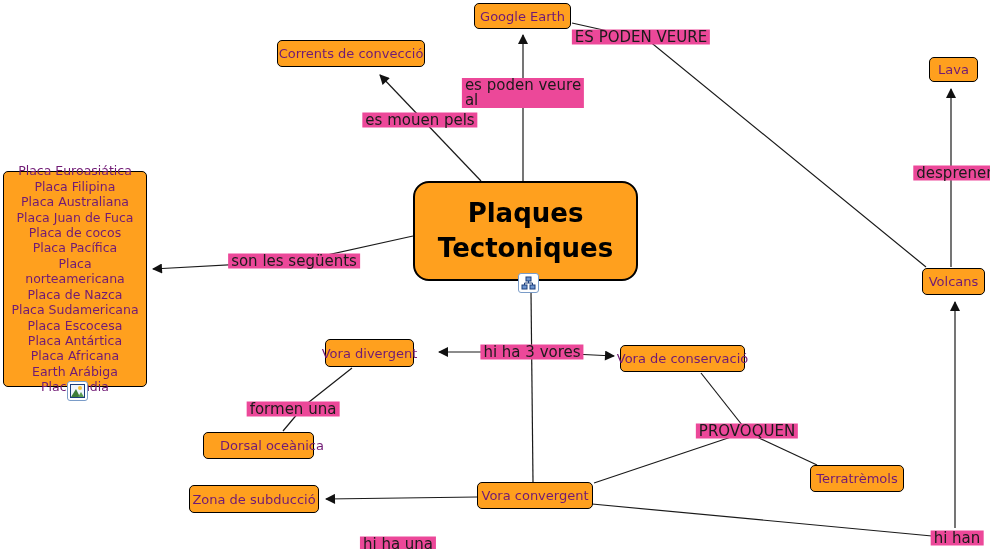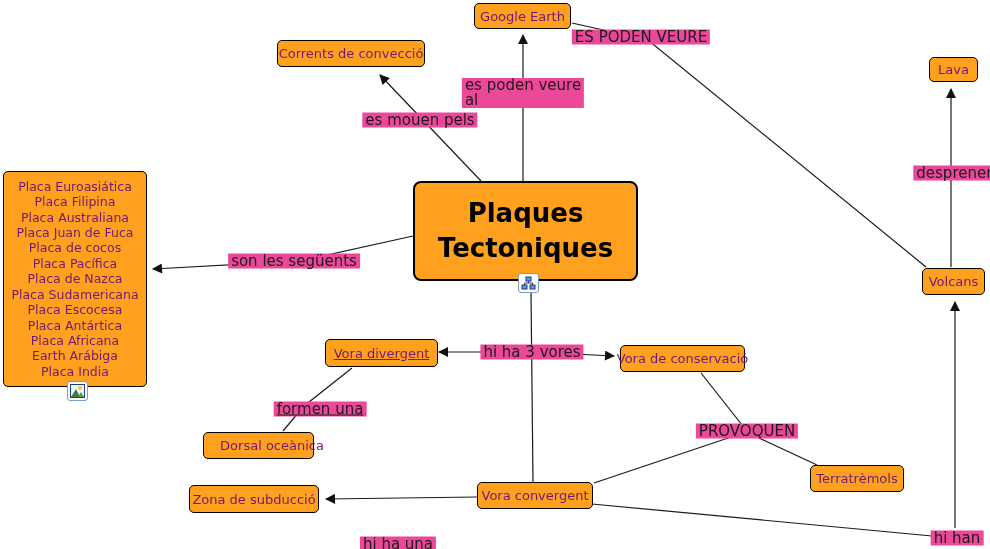--- a/index.html
+++ b/index.html
@@ -9,21 +9,21 @@
   }
   .edges{position:absolute;left:0;top:0;width:990px;height:549px;}
   .node{
     position:absolute;box-sizing:border-box;
     background:#FFA01E;border:1.6px solid #000;border-radius:5px;
     display:flex;align-items:center;justify-content:center;
     font-size:13px;color:#701a75;white-space:nowrap;padding:2px 7px;
   }
   .node.main{
     font-size:26px;font-weight:bold;color:#000;line-height:1.35;
-    white-space:normal;text-align:center;border-radius:8px;border-width:2px;
+    white-space:normal;text-align:center;border-radius:16px;border-width:2px;
   }
   .node.plates{
     font-size:12.5px;line-height:15.4px;text-align:center;white-space:normal;
     padding:12px 4px;
   }
   .label{
     position:absolute;transform:translate(-50%,-50%);
     background:#ec4899;padding:0 3px;font-size:15px;color:#1b1b1b;
     white-space:nowrap;line-height:15px;
   }
@@ -66,21 +66,21 @@
 
   <div class="label" style="left:641px;top:37px;">ES PODEN VEURE</div>
   <div class="label" style="left:523px;top:93px;">
     <div>es poden veure</div>
     <div>al</div>
   </div>
   <div class="label" style="left:420px;top:120px;">es mouen pels</div>
   <div class="label" style="left:956px;top:173px;">desprenen</div>
   <div class="label" style="left:294px;top:261px;">son les següents</div>
   <div class="label" style="left:532px;top:352px;">hi ha 3 vores</div>
-  <div class="label" style="left:320px;top:409px;text-decoration:underline;">formen una</div>
+  <div class="label" style="left:293px;top:409px;">formen una</div>
   <div class="label" style="left:747px;top:431px;">PROVOQUEN</div>
   <div class="label" style="left:398px;top:496px;margin-top:48px;">hi ha una</div>
   <div class="label" style="left:957px;top:538px;">hi han</div>
 
   <div class="node" style="left:474px;top:3px;width:97px;height:26px;">
     <span>Google Earth</span>
   </div>
 
   <div class="node" style="left:277px;top:40px;width:148px;height:27px;">
     <span>Corrents de convecció</span>
@@ -95,35 +95,36 @@
   </div>
 
   <div class="node plates" style="left:3px;top:171px;width:144px;height:216px;">
     <div>
         <div>Placa Euroasiática</div>
         <div>Placa Filipina</div>
         <div>Placa Australiana</div>
         <div>Placa Juan de Fuca</div>
         <div>Placa de cocos</div>
         <div>Placa Pacífica</div>
+        <div>Placa norteamericana</div>
         <div>Placa de Nazca</div>
         <div>Placa Sudamericana</div>
         <div>Placa Escocesa</div>
         <div>Placa Antártica</div>
         <div>Placa Africana</div>
         <div>Earth Arábiga</div>
         <div>Placa India</div>
       </div>
   </div>
 
   <div class="node" style="left:922px;top:268px;width:63px;height:27px;">
     <span>Volcans</span>
   </div>
 
-  <div class="node" style="left:325px;top:339px;width:113px;height:28px;text-decoration:underline;">
+  <div class="node" style="left:325px;top:339px;width:89px;height:28px;">
     <span>Vora divergent</span>
   </div>
 
   <div class="node" style="left:620px;top:345px;width:125px;height:27px;">
     <span>Vora de conservació</span>
   </div>
 
   <div class="node" style="left:203px;top:432px;width:111px;height:27px;padding-left:34px;">
     <span>Dorsal oceànica</span>
   </div>

